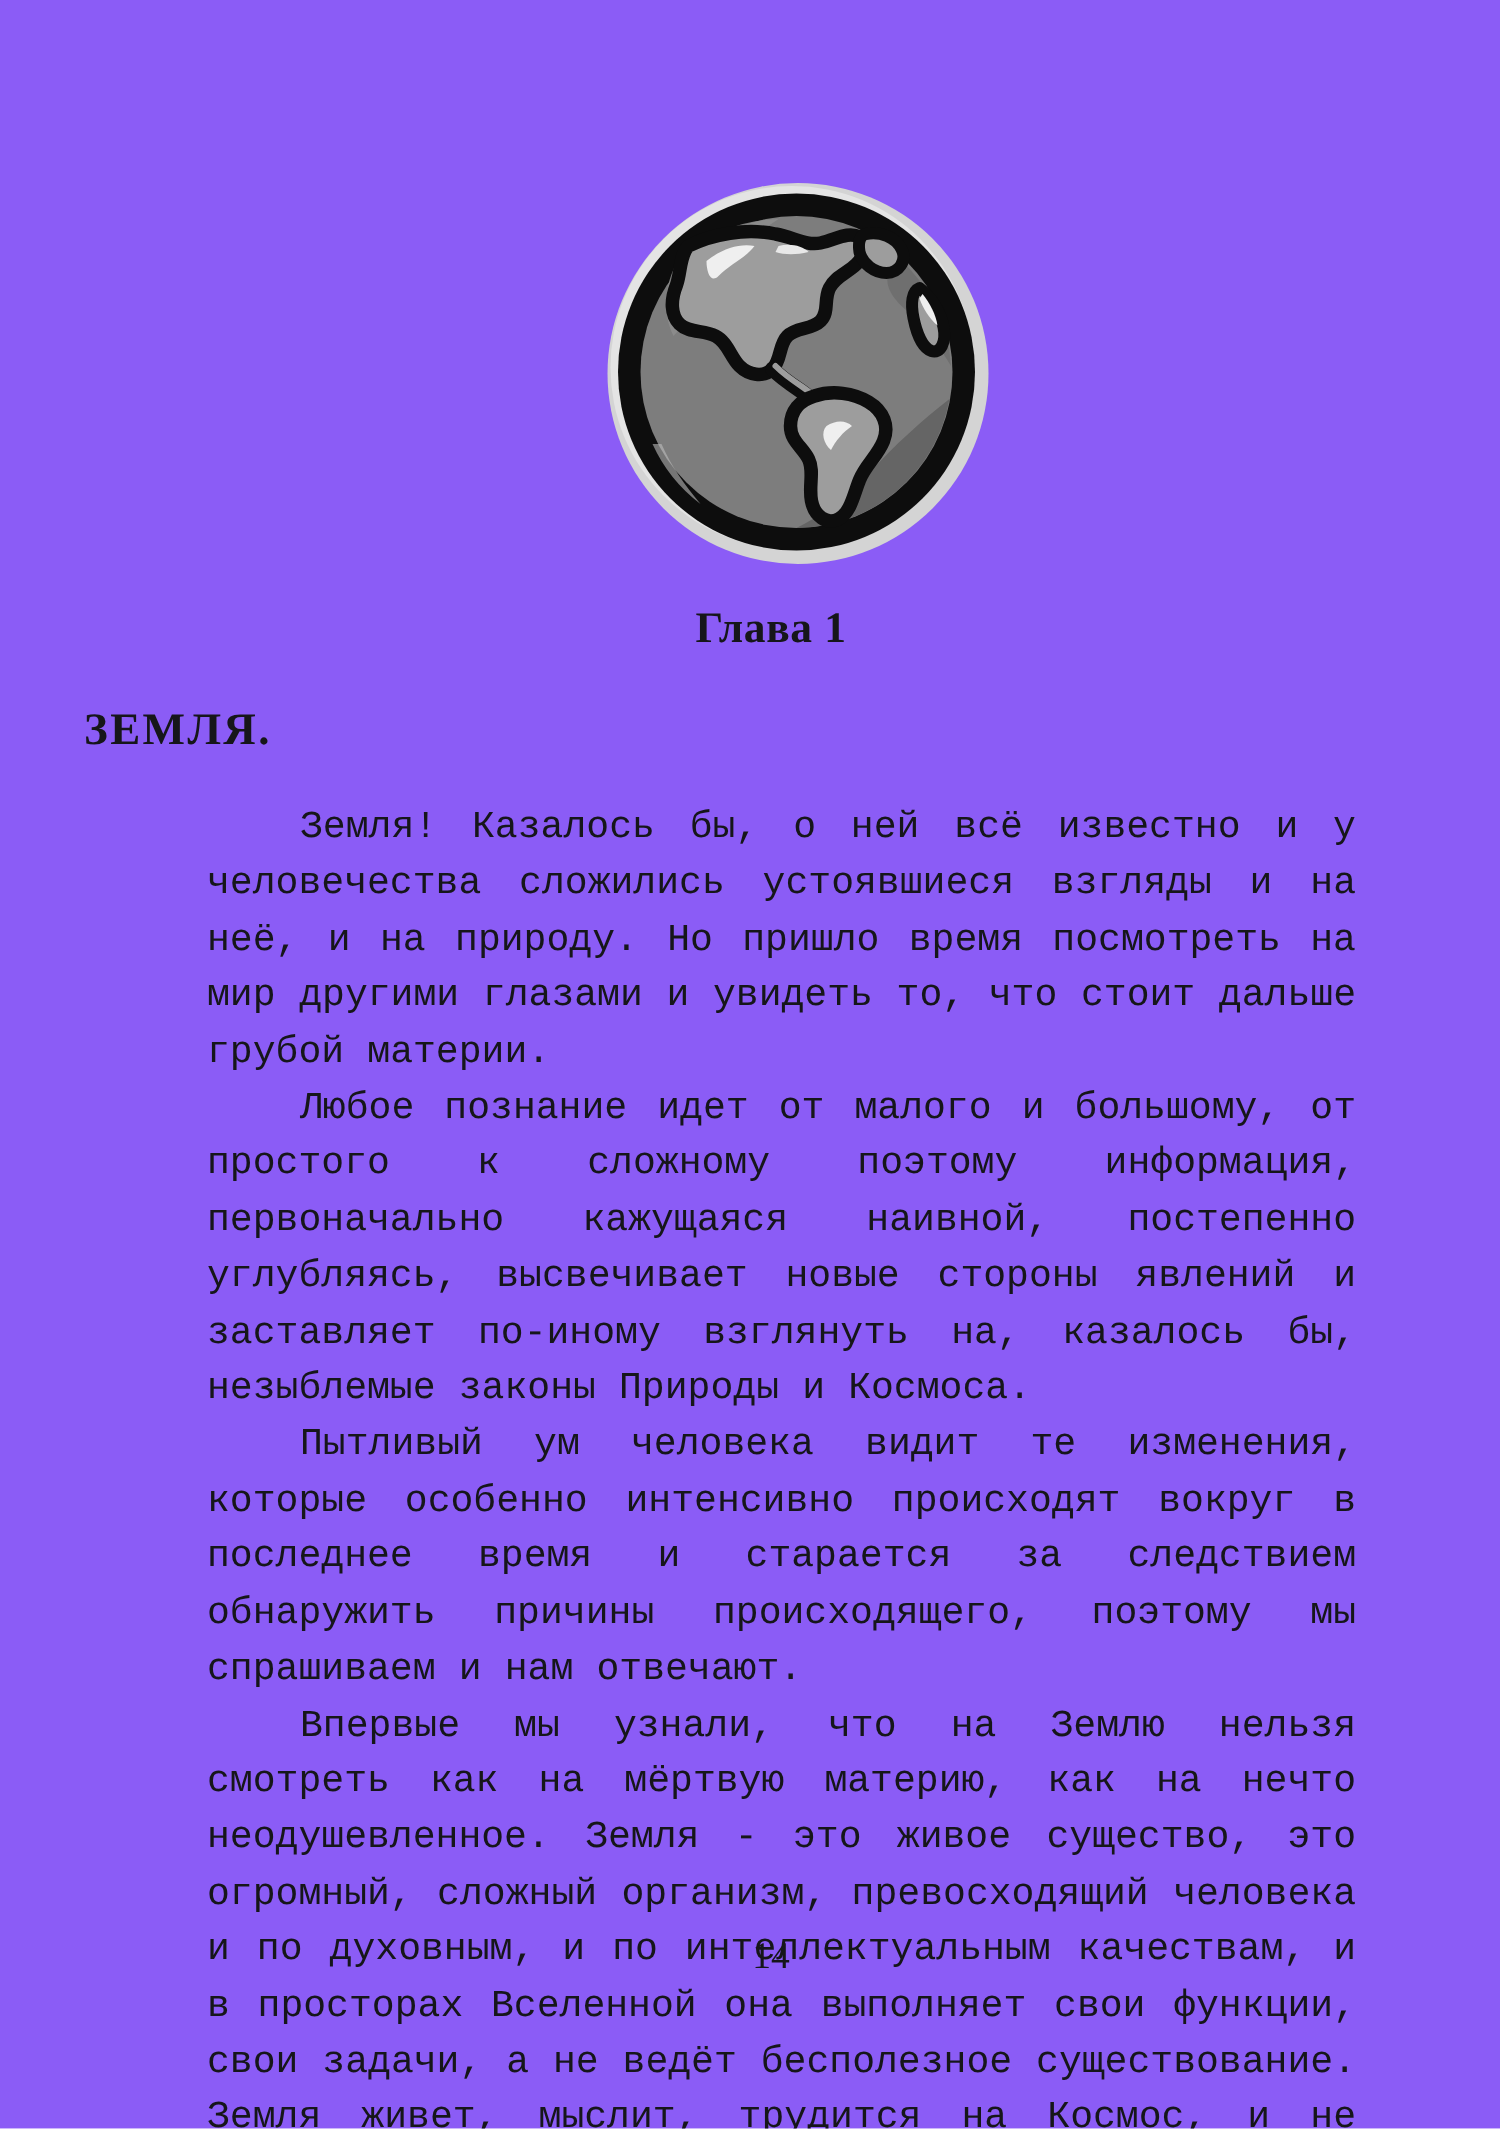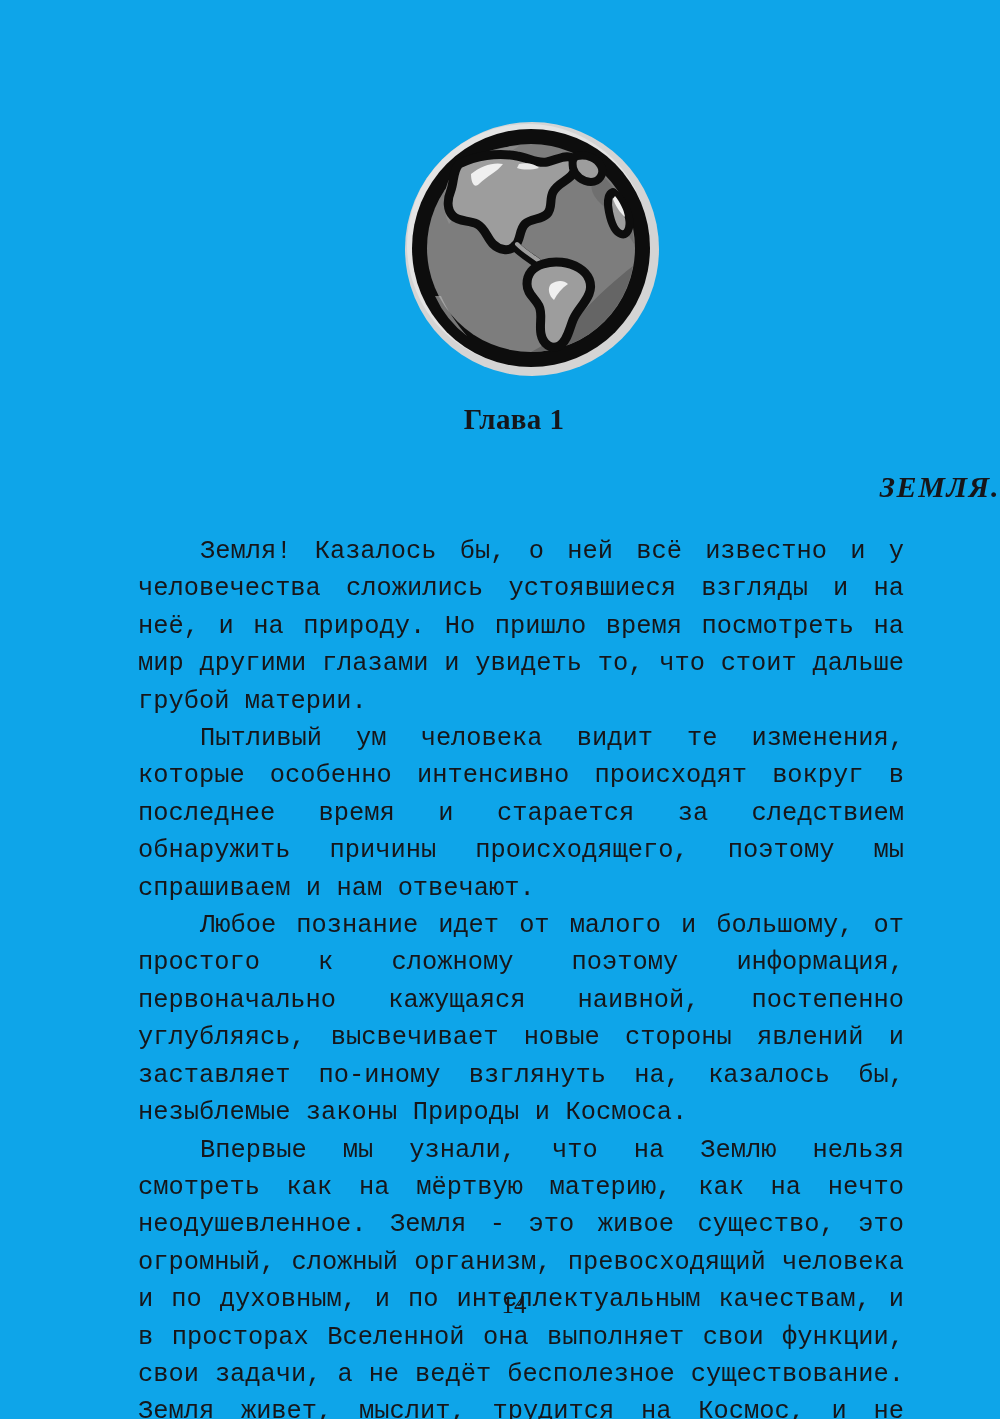--- a/index.html
+++ b/index.html
@@ -14,21 +14,21 @@
     position: relative;
     overflow: hidden;
     font-family: "Liberation Serif", "DejaVu Serif", serif;
     color: #16161a;
     -webkit-font-smoothing: antialiased;
   }
 
   .page {
     position: absolute;
     inset: 0;
-    background: #0ea5e9;
+    background: #8b5cf6;
   }
 
   
   .illustration {
     position: absolute;
     left: 0;
     top: 118px;
     width: 1000px;
     height: 262px;
     display: flex;
@@ -59,24 +59,23 @@
     letter-spacing: 0.4px;
     line-height: 1.1;
   }
   .chapter-heading .ch-inner { padding-left: 28px; display: inline-block; }
 
   .title-heading {
     position: absolute;
     left: 0;
     top: 470px;
     width: 1000px;
-    text-align: right;
+    text-align: left;
     font-size: 30px;
     font-weight: bold;
-    font-style: italic;
     letter-spacing: 1.6px;
     line-height: 1.1;
   }
   .title-heading .tt-inner { padding-left: 56px; display: inline-block; }
 
   
   .body-copy {
     position: absolute;
     left: 138px;
     top: 533px;
@@ -158,22 +157,22 @@
   <div class="chapter-heading">
     <span class="ch-inner">Глава 1</span>
   </div>
 
   <div class="title-heading">
     <span class="tt-inner">ЗЕМЛЯ.</span>
   </div>
 
   <div class="body-copy">
     <p class="para">Земля! Казалось бы, о ней всё известно и у человечества сложились устоявшиеся взгляды и на неё, и на природу. Но пришло время  посмотреть на мир другими глазами и увидеть то, что стоит дальше грубой материи.</p>
+    <p class="para">Любое познание идет от малого и большому, от простого к сложному поэтому  информация, первоначально кажущаяся наивной, постепенно углубляясь,  высвечивает новые стороны явлений и заставляет по-иному взглянуть на, казалось бы,  незыблемые законы Природы и Космоса.</p>
     <p class="para">Пытливый ум человека видит те изменения, которые особенно интенсивно происходят вокруг в последнее время и старается за следствием  обнаружить  причины  происходящего,  поэтому  мы спрашиваем и нам отвечают.</p>
-    <p class="para">Любое познание идет от малого и большому, от простого к сложному поэтому  информация, первоначально кажущаяся наивной, постепенно углубляясь,  высвечивает новые стороны явлений и заставляет по-иному взглянуть на, казалось бы,  незыблемые законы Природы и Космоса.</p>
     <p class="para">Впервые мы узнали, что на Землю нельзя смотреть как на мёртвую материю, как на нечто неодушевленное. Земля - это живое существо, это огромный, сложный организм, превосходящий человека и по духовным, и по интеллектуальным качествам, и в просторах Вселенной она выполняет свои функции, свои задачи, а не ведёт бесполезное существование. Земля живет, мыслит, трудится на Космос, и не человек управляет ею, а она им, поэтому,  когда он выходит в своей деятельности за рамки дозволенного, она смахивает его с поверхности своими методами, которые  мы воспринимаем как катаклизмы - землетрясения, наводнения.</p>
   </div>
 
   <div class="folio">
     <span class="folio-inner">14</span>
   </div>
 
 </div>
 
 </body></html>

